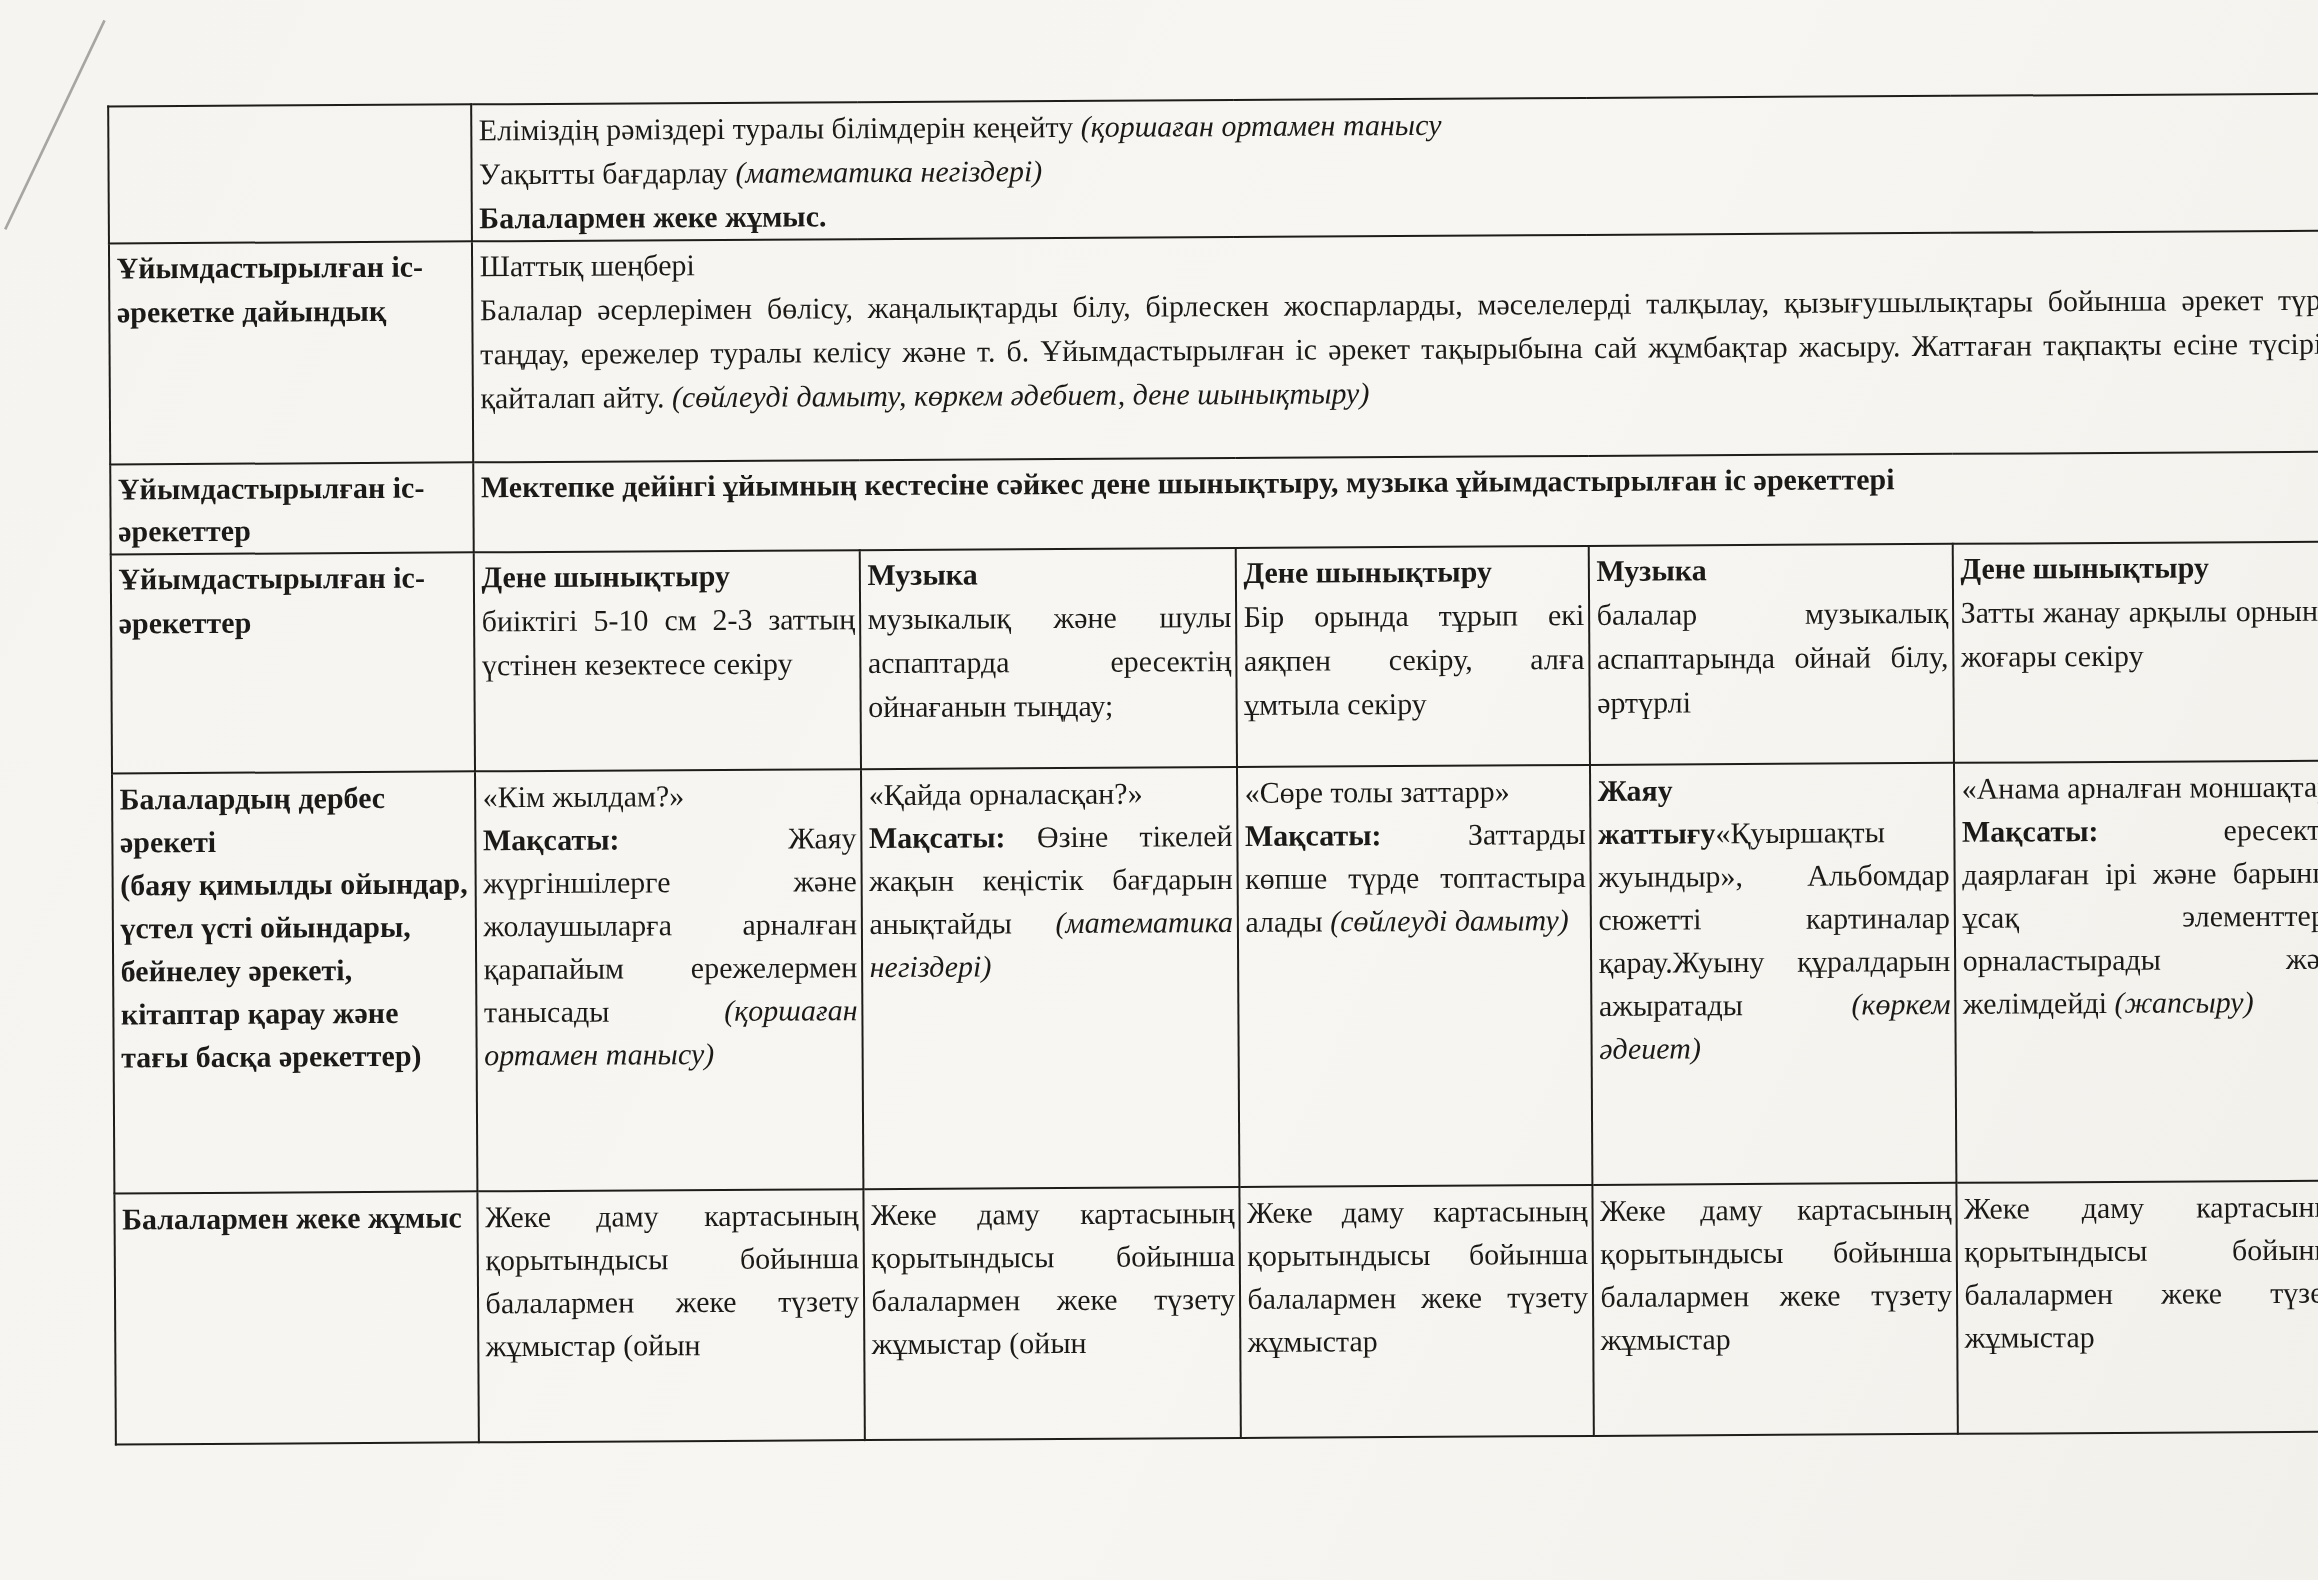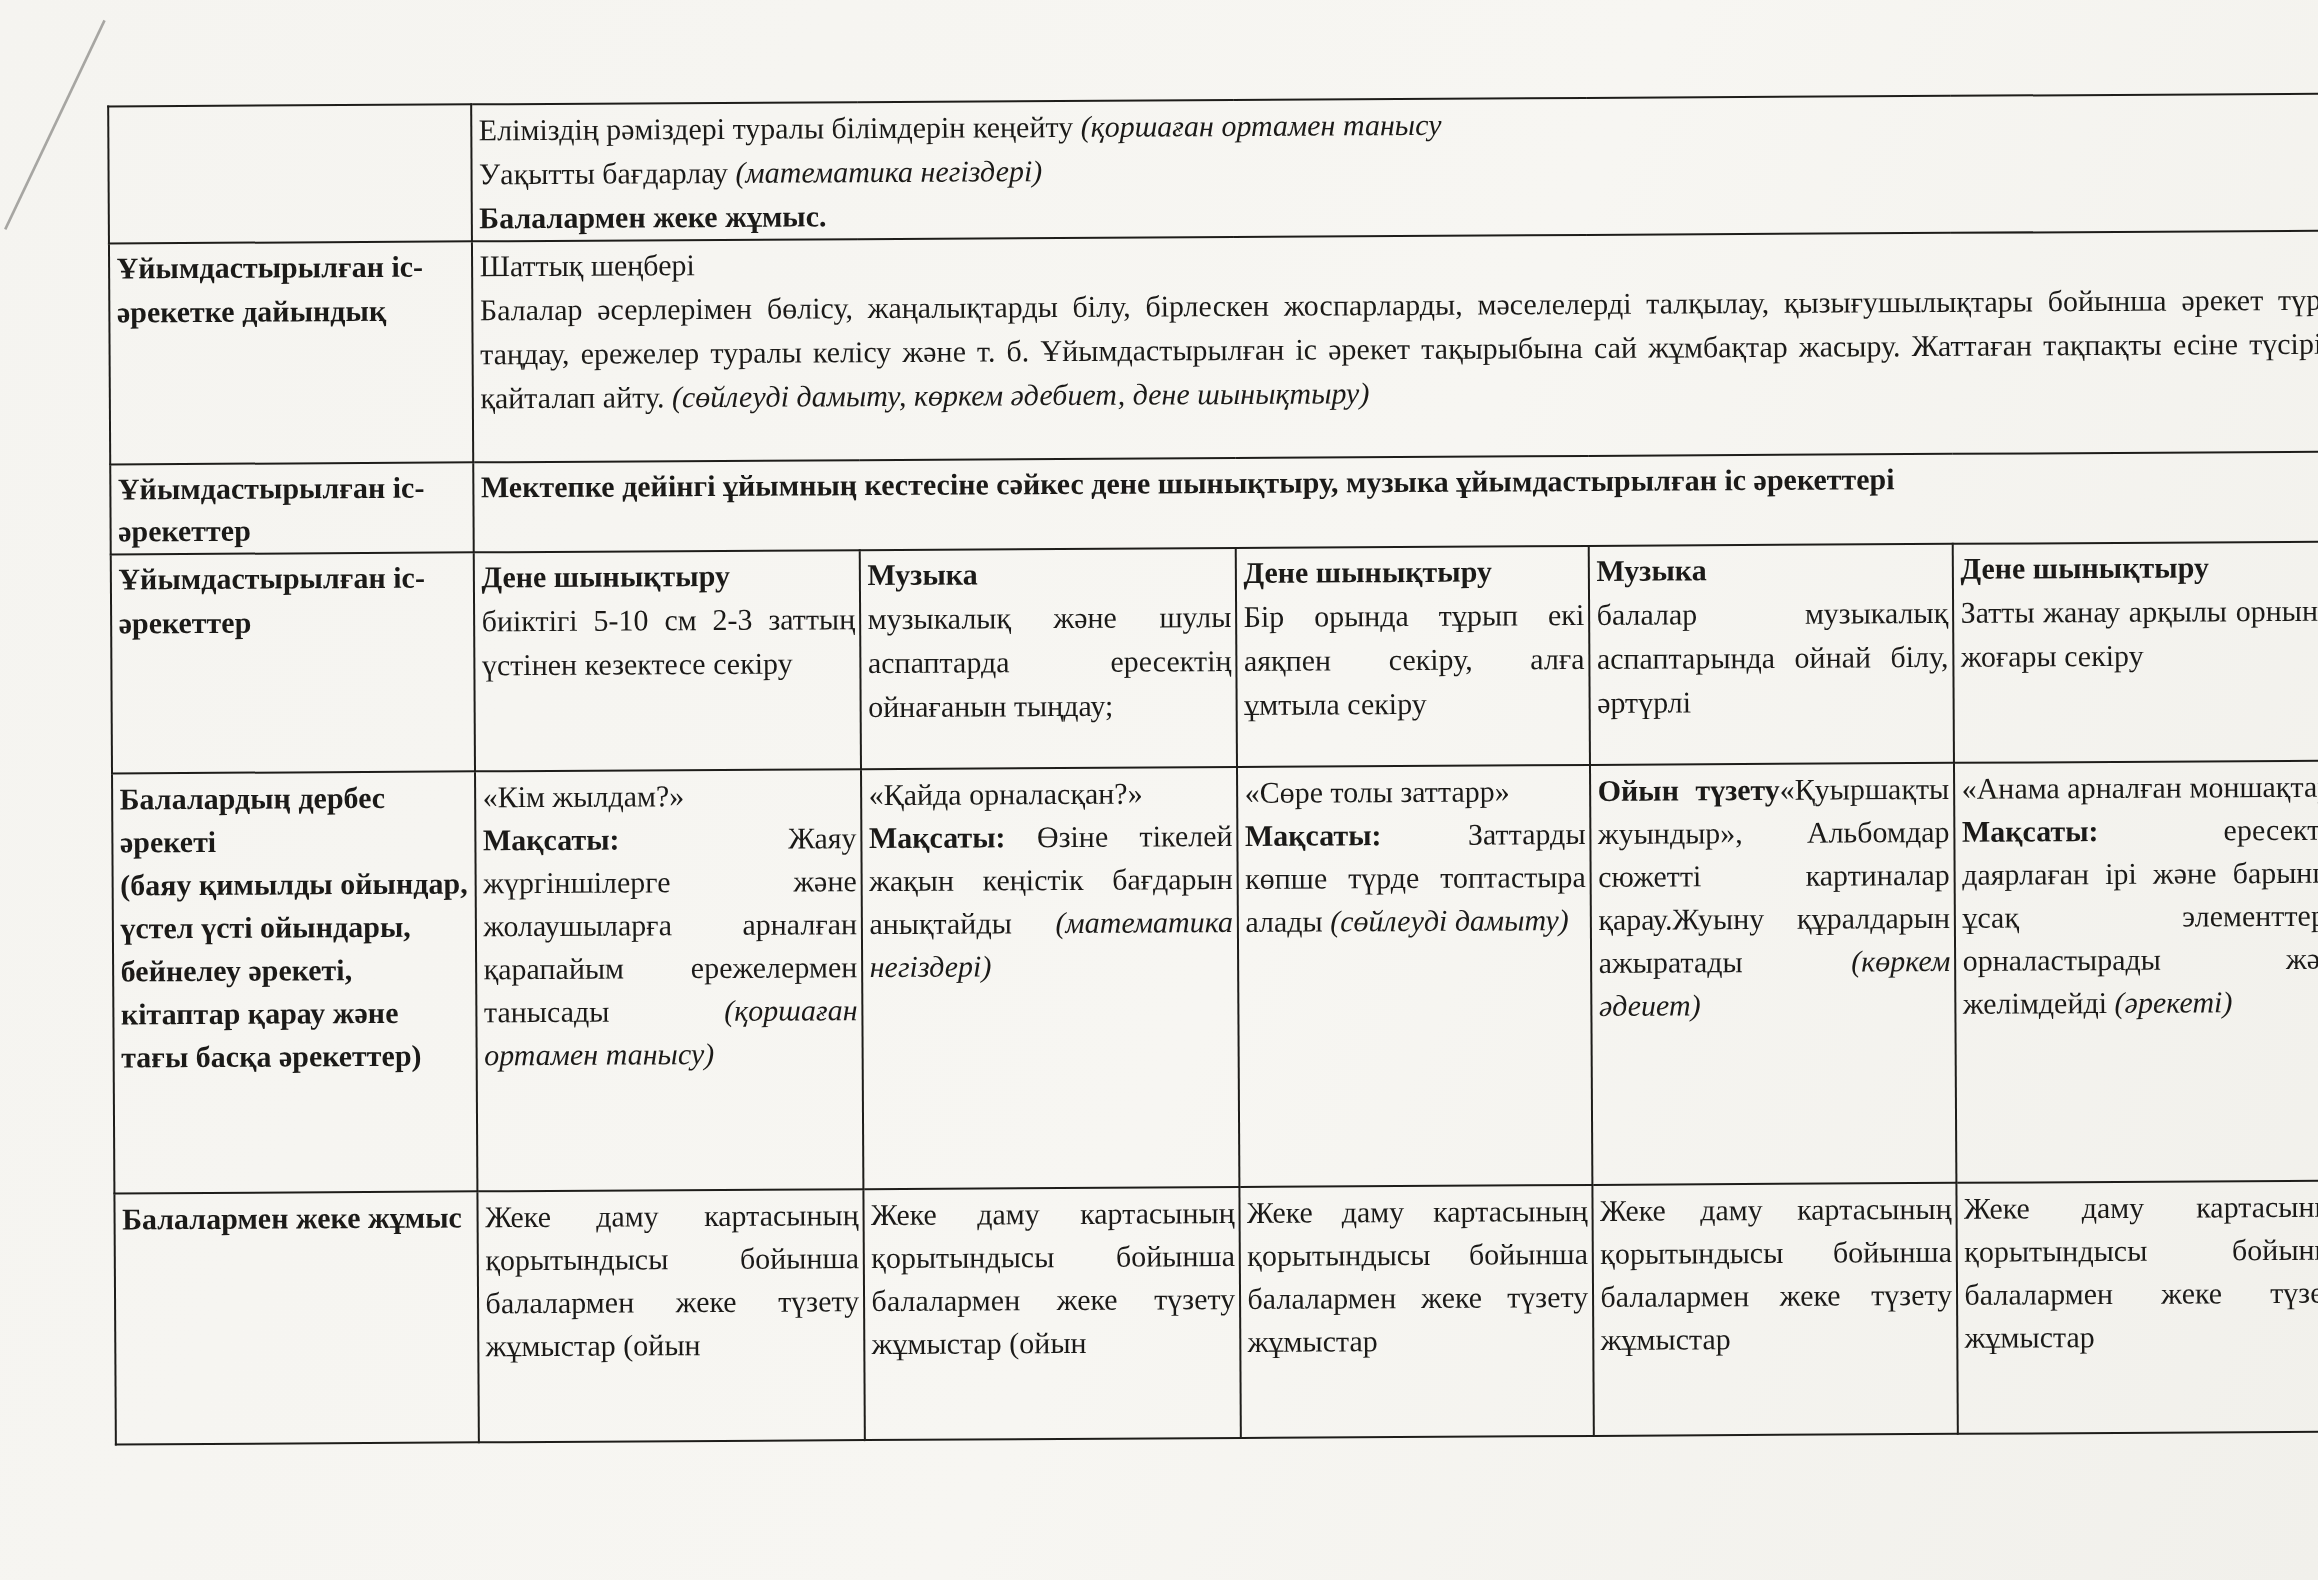--- a/index.html
+++ b/index.html
@@ -122,25 +122,25 @@
         </td>
         <td>
           <div class="ln">«Қайда орналасқан?»</div>
           <div class="just"><span class="b">Мақсаты:</span><span> Өзіне тікелей жақын кеңістік бағдарын анықтайды </span><span class="i">(математика негіздері)</span></div>
         </td>
         <td>
           <div class="ln">«Сөре толы заттарр»</div>
           <div class="just"><span class="b">Мақсаты:</span><span> Заттарды көпше түрде топтастыра алады </span><span class="i">(сөйлеуді дамыту)</span></div>
         </td>
         <td>
-          <div class="just"><span class="b">Ойын түзету</span><span>«Қуыршақты жуындыр», Альбомдар сюжетті картиналар қарау.Жуыну құралдарын ажыратады </span><span class="i">(көркем әдеиет)</span></div>
+          <div class="just"><span class="b">Жаяу жаттығу</span><span>«Қуыршақты жуындыр», Альбомдар сюжетті картиналар қарау.Жуыну құралдарын ажыратады </span><span class="i">(көркем әдеиет)</span></div>
         </td>
         <td>
           <div class="just">«Анама арналған моншақтар»</div>
-          <div class="just"><span class="b">Мақсаты:</span><span> ересектер даярлаған ірі және барынша ұсақ элементтерді орналастырады және желімдейді </span><span class="i">(әрекеті)</span></div>
+          <div class="just"><span class="b">Мақсаты:</span><span> ересектер даярлаған ірі және барынша ұсақ элементтерді орналастырады және желімдейді </span><span class="i">(жапсыру)</span></div>
         </td>
       </tr>
 
       <tr class="r6">
         <td class="hcell">Балалармен жеке жұмыс</td>
         <td>
               <div class="just">Жеке даму картасының қорытындысы бойынша балалармен жеке түзету жұмыстар (ойын</div>
             </td>
         <td>
               <div class="just">Жеке даму картасының қорытындысы бойынша балалармен жеке түзету жұмыстар (ойын</div>

